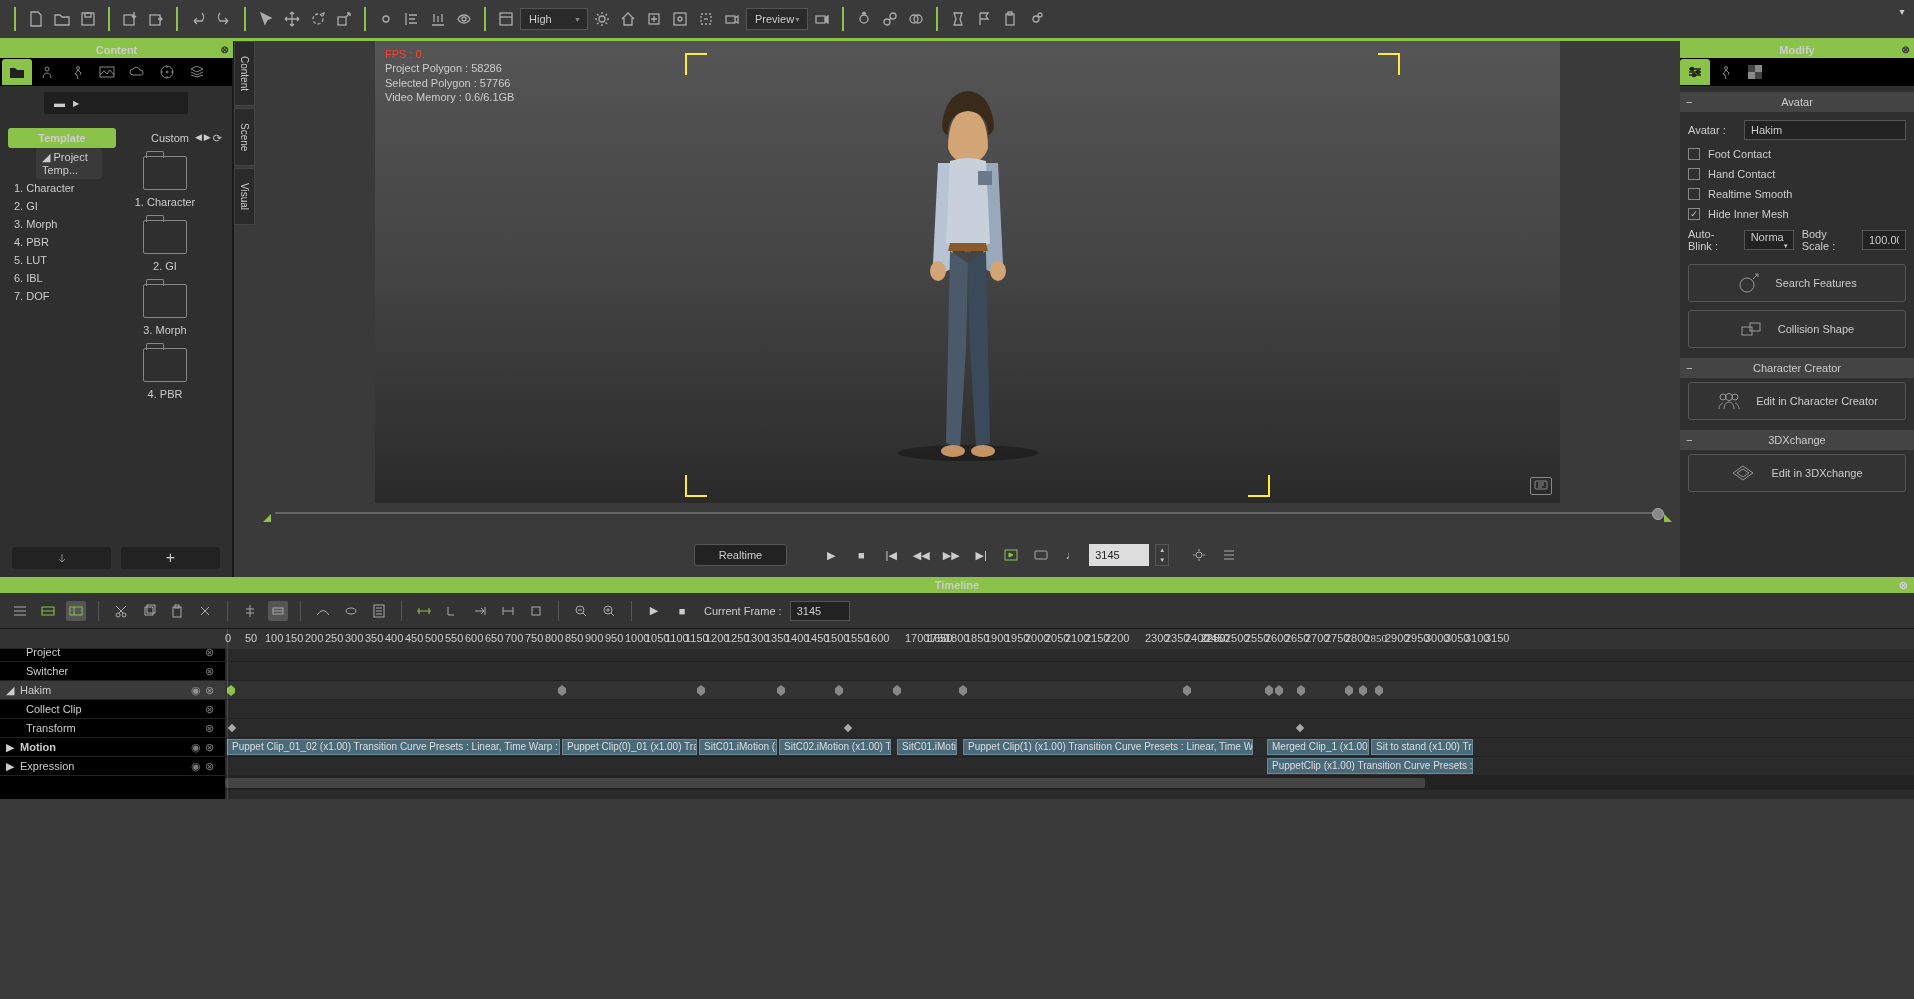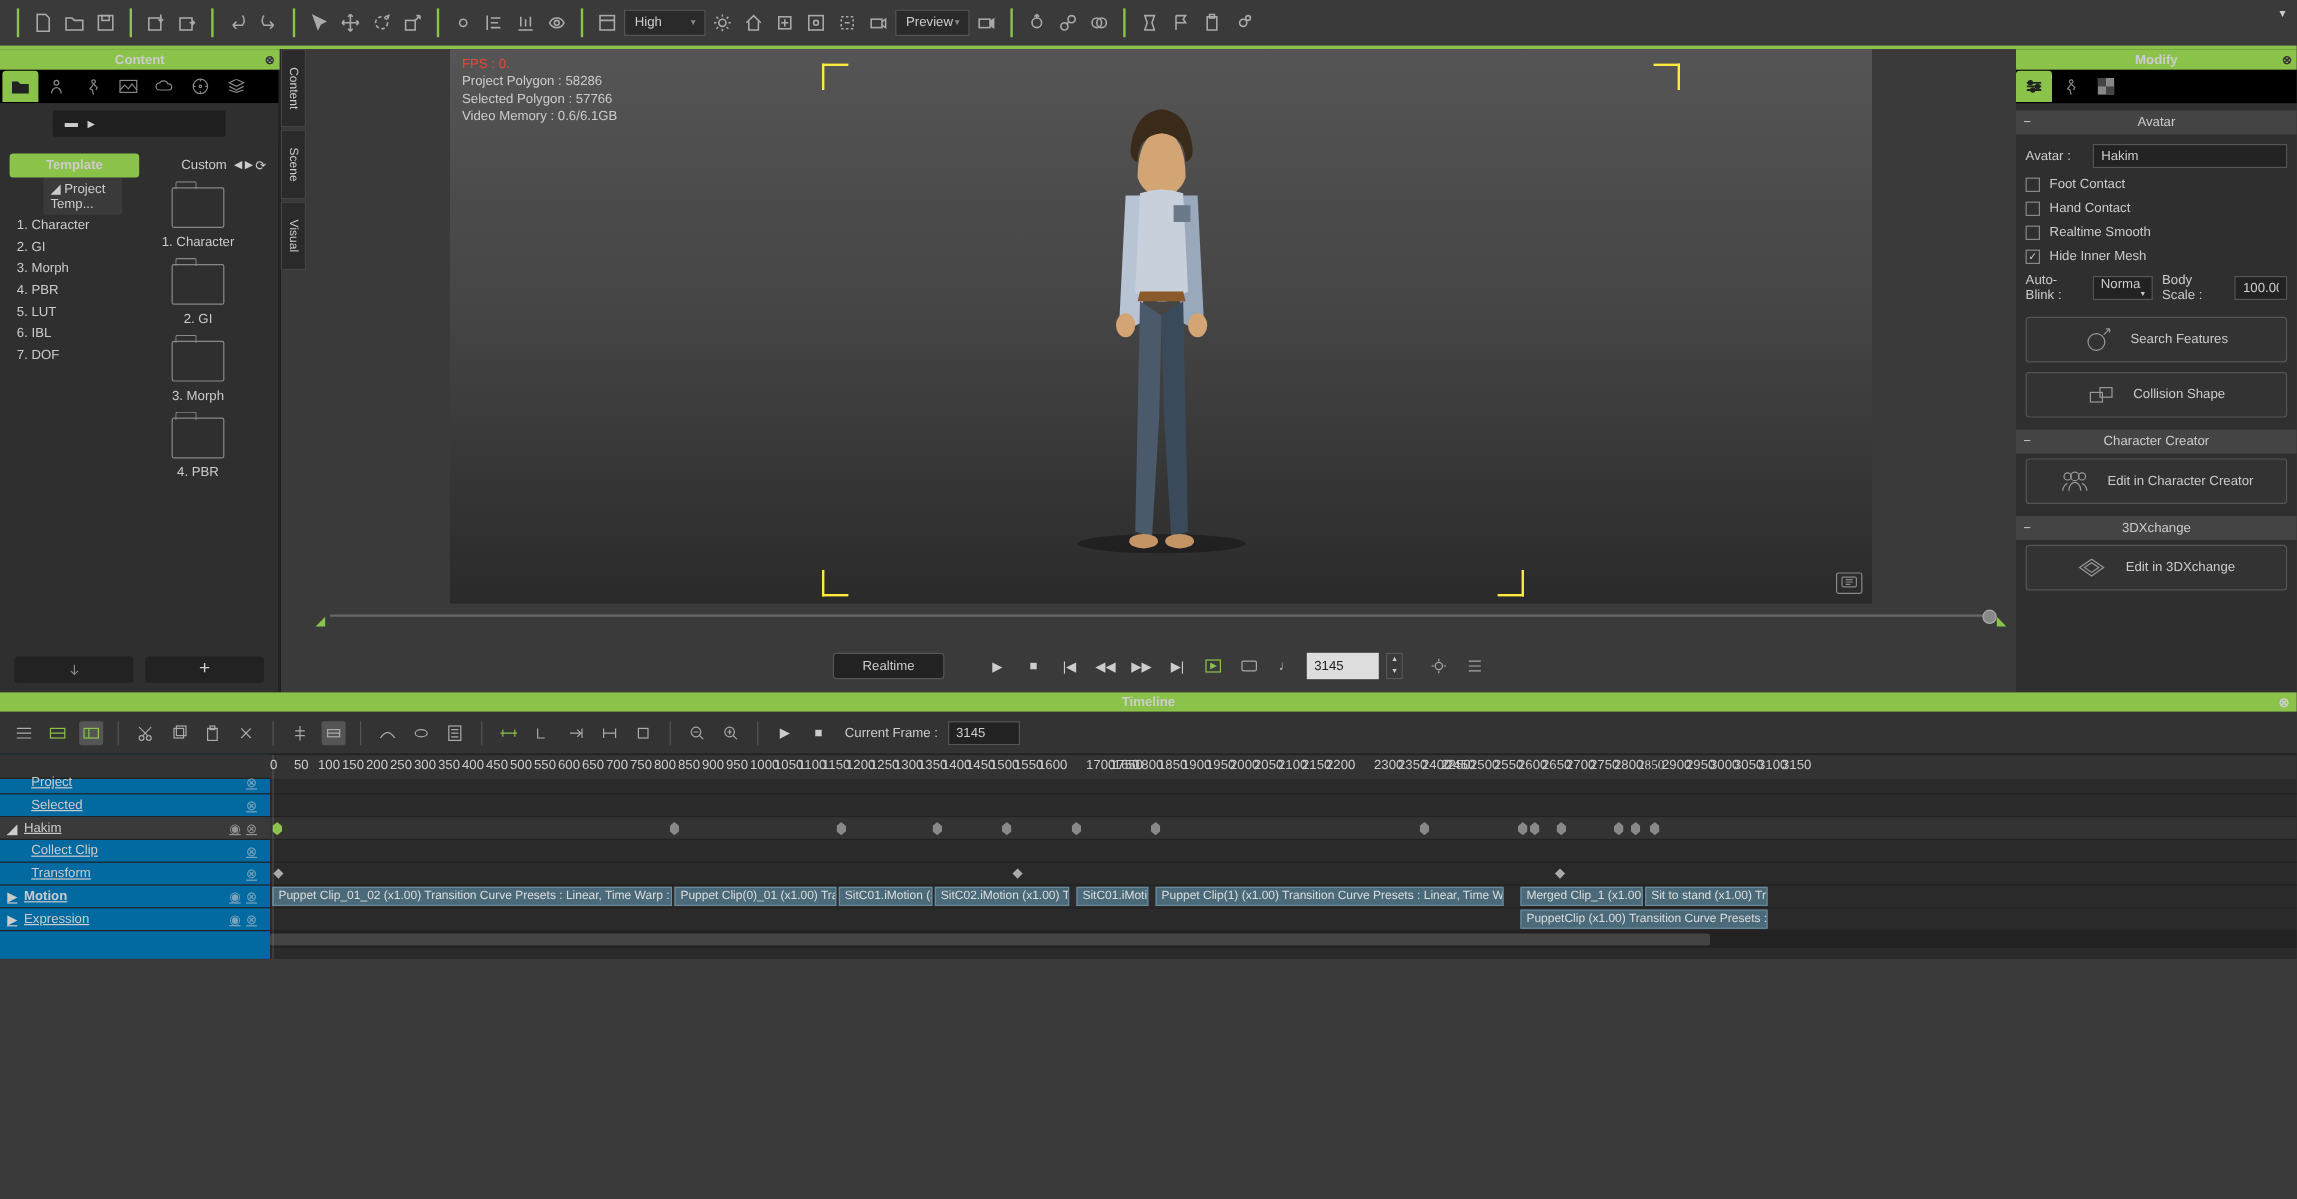--- a/index.html
+++ b/index.html
@@ -82,21 +82,21 @@
 .tl-header { background:#8bc34a; height:16px; display:flex; align-items:center; justify-content:center; color:#222; font-weight:bold; position:relative; }
 .tl-header .x { position:absolute; right:6px; cursor:pointer; }
 .tl-toolbar { background:#333; height:36px; display:flex; align-items:center; padding:0 10px; gap:8px; border-bottom:1px solid #1a1a1a; }
 .tl-toolbar .sep2 { width:1px; height:20px; background:#555; margin:0 4px; }
 .tl-toolbar .cf-label { margin-left:4px; }
 .tl-toolbar .cf-input { background:#222; border:1px solid #555; width:60px; height:20px; padding:0 6px; color:#ccc; }
 .tl-btn { width:20px; height:20px; display:flex; align-items:center; justify-content:center; cursor:pointer; }
 .tl-btn.green svg { stroke:#8bc34a; }
 .tl-btn.on { background:#555; border-radius:2px; }
 .tl-body { display:flex; background:#2a2a2a; height:170px; }
-.tl-tracks { width:225px; background:#0369a1;text-decoration:underline; }
+.tl-tracks { width:225px; background:#000000; }
 .tl-ruler-area { flex:1; position:relative; overflow:hidden; }
 .tl-ruler { height:20px; background:#333; position:relative; display:flex; font-size:9px; color:#888; }
 .tl-ruler span { position:absolute; top:3px; }
 .track-row { height:19px; border-bottom:1px solid #222; display:flex; align-items:center; padding:0 6px; position:relative; }
 .track-row .exp { width:10px; cursor:pointer; }
 .track-row .name { flex:1; padding-left:4px; }
 .track-row .eye { width:14px; cursor:pointer; opacity:.6; }
 .track-row .x2 { width:14px; cursor:pointer; opacity:.6; }
 .track-row.sub { padding-left:22px; }
 .lane-row { height:19px; border-bottom:1px solid #222; position:relative; }
@@ -720,21 +720,21 @@
     <div class="tl-close-btn">▾</div>
   </div>
   <div class="tl-body">
     <div class="tl-tracks">
       <div class="track-row" style="height:20px;background:#333"></div>
       <div class="track-row sub" style="margin-top:-6px">
           <span class="name">Project</span>
           <span class="x2">⊗</span>
         </div>
       <div class="track-row sub">
-          <span class="name">Selected</span>
+          <span class="name">Switcher</span>
           <span class="x2">⊗</span>
         </div>
       <div class="track-row" style="background:#3a3a3a">
           <span class="exp">◢</span>
           <span class="name">Hakim</span>
           <span class="eye">◉</span>
           <span class="x2">⊗</span>
         </div>
       <div class="track-row sub">
           <span class="name">Collect Clip</span>

